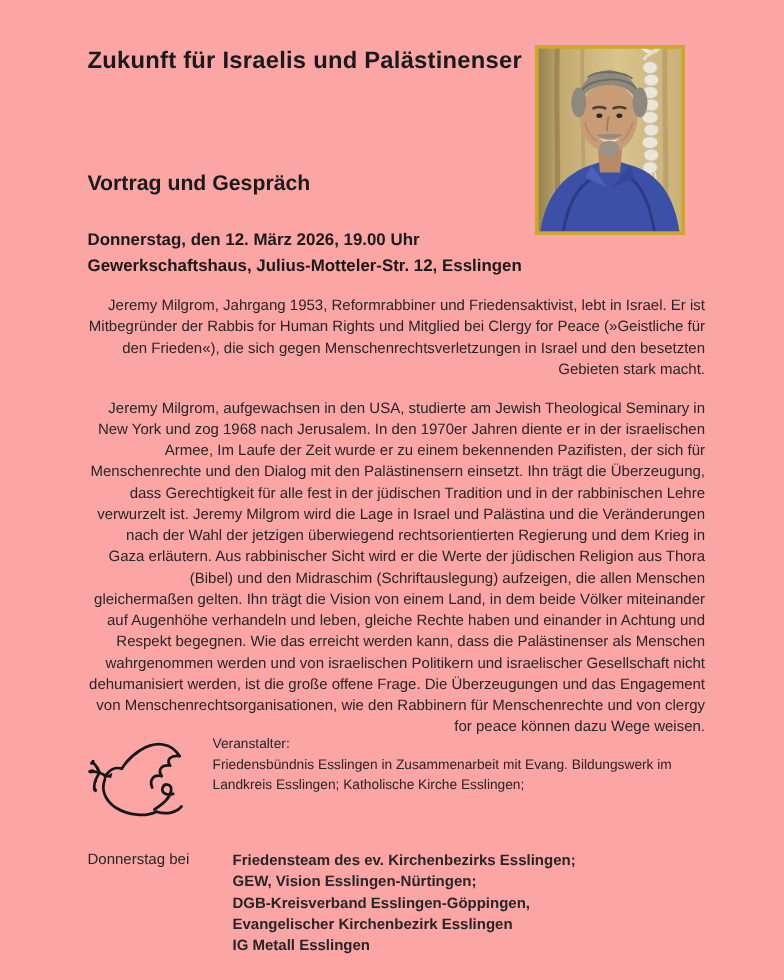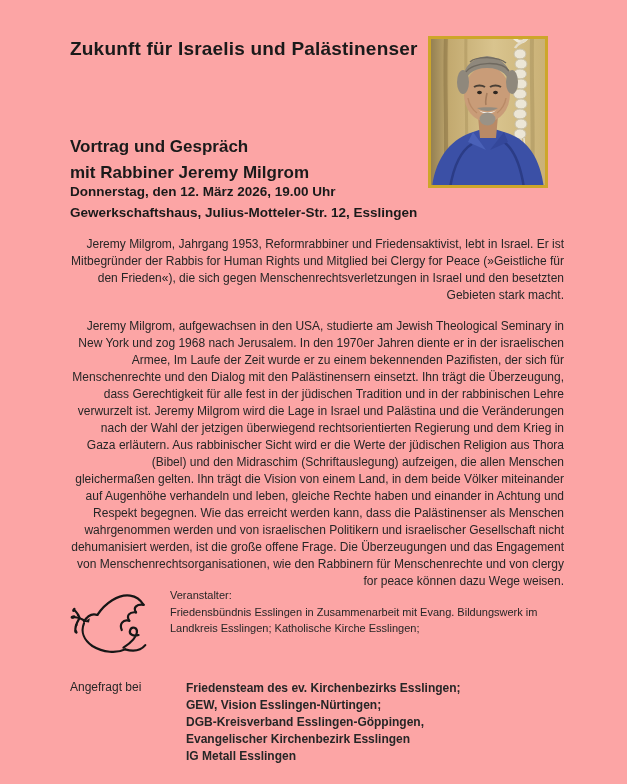--- a/index.html
+++ b/index.html
@@ -56,21 +56,20 @@
 </style>
 </head>
 <body>
 
 <div class="page">
 
   <div class="abs title">Zukunft für Israelis und Palästinenser</div>
 
   <div class="abs subtitle">
     <div>Vortrag und Gespräch</div>
-    <div>mit Rabbiner Jeremy Milgrom</div>
   </div>
 
   <div class="abs when-where">
     <div>Donnerstag, den 12. März 2026, 19.00 Uhr</div>
     <div>Gewerkschaftshaus, Julius-Motteler-Str. 12, Esslingen</div>
   </div>
 
   <div class="abs photo-frame">
     <svg width="120" height="152" viewBox="0 0 120 152">
       <defs>
@@ -167,21 +166,21 @@
         <circle cx="10" cy="46" r="1.4"></circle>
       </g>
     </svg>
   </div>
 
   <div class="abs organizer-block">
     <div>Veranstalter:</div>
     <div>Friedensbündnis Esslingen in Zusammenarbeit mit Evang. Bildungswerk im Landkreis Esslingen; Katholische Kirche Esslingen;</div>
   </div>
 
-  <div class="abs requested-label">Angefragt bei</div>
+  <div class="abs requested-label">Donnerstag bei</div>
   <div class="abs requested-list">
     <div>Friedensteam des ev. Kirchenbezirks Esslingen;</div>
     <div>GEW, Vision Esslingen-Nürtingen;</div>
     <div>DGB-Kreisverband Esslingen-Göppingen,</div>
     <div>Evangelischer Kirchenbezirk Esslingen</div>
     <div>IG Metall Esslingen</div>
   </div>
 
 </div>
 

